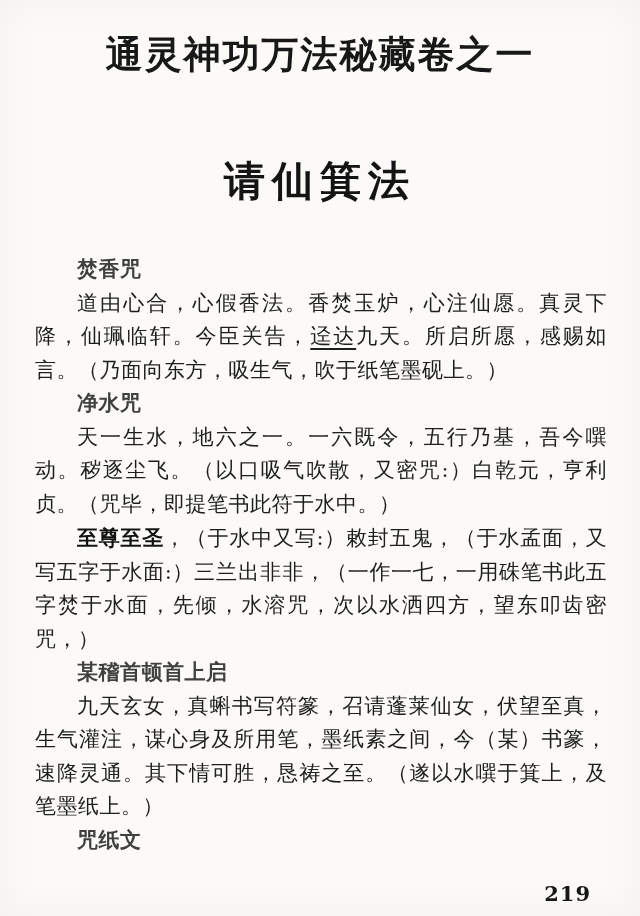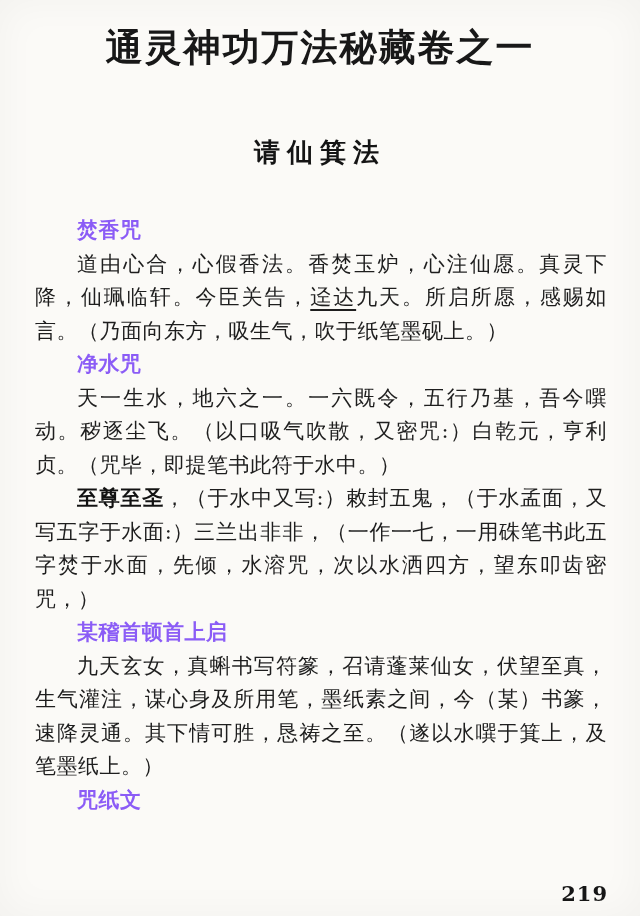--- a/index.html
+++ b/index.html
@@ -13,71 +13,71 @@
     height: 916px;
     margin: 0 auto;
     background: #fbfaf7;
     color: #1c1c1c;
     overflow: hidden;
     box-shadow: inset 0 0 40px rgba(0,0,0,0.04);
     font-family: "DejaVu Serif", "Liberation Serif", serif;
   }
   .book-title {
     margin: 0;
-    padding-top: 23px;
+    padding-top: 30px;
     text-align: center;
     font-size: 37px;
     font-weight: 700;
     letter-spacing: 2px;
     font-family: "DejaVu Serif", "Liberation Serif", serif;
     color: #181818;
   }
   .section-heading {
-    margin: 0;
+    margin: 12px;
     padding-top: 62px;
     text-align: center;
-    font-size: 26px;
+    font-size: 41px;
     font-weight: 900;
     letter-spacing: 7px;
     font-family: "DejaVu Sans", "Liberation Sans", sans-serif;
     color: #141414;
   }
   .body-text {
     margin: 44px 33px 0 35px;
     font-size: 21px;
     line-height: 33.5px;
     text-align: justify;
     letter-spacing: 0.5px;
     color: #1e1e1e;
   }
   .body-text p {
     margin: 0;
     text-indent: 2em;
   }
   .spell-heading {
     font-weight: 900;
     font-family: "DejaVu Sans", "Liberation Sans", sans-serif;
-    color: #8b5cf6;
+    color: #404040;
   }
   .bold-run {
     font-weight: 900;
-    font-family: Liberation Serif, serif;
+    font-family: Liberation Sans, sans-serif;
     color: #121212;
   }
   .underlined-run {
     text-decoration: underline;
     text-underline-offset: 5px;
     text-decoration-thickness: 1.5px;
   }
   .talisman-run {
     letter-spacing: 1px;
   }
   .page-number {
     position: absolute;
-    right: 32px;
+    right: 49px;
     bottom: 10px;
     font-size: 21px;
     font-weight: 700;
     letter-spacing: 1px;
     font-family: "DejaVu Serif", "Liberation Serif", serif;
     color: #161616;
   }
 </style>
 </head>
 <body>

